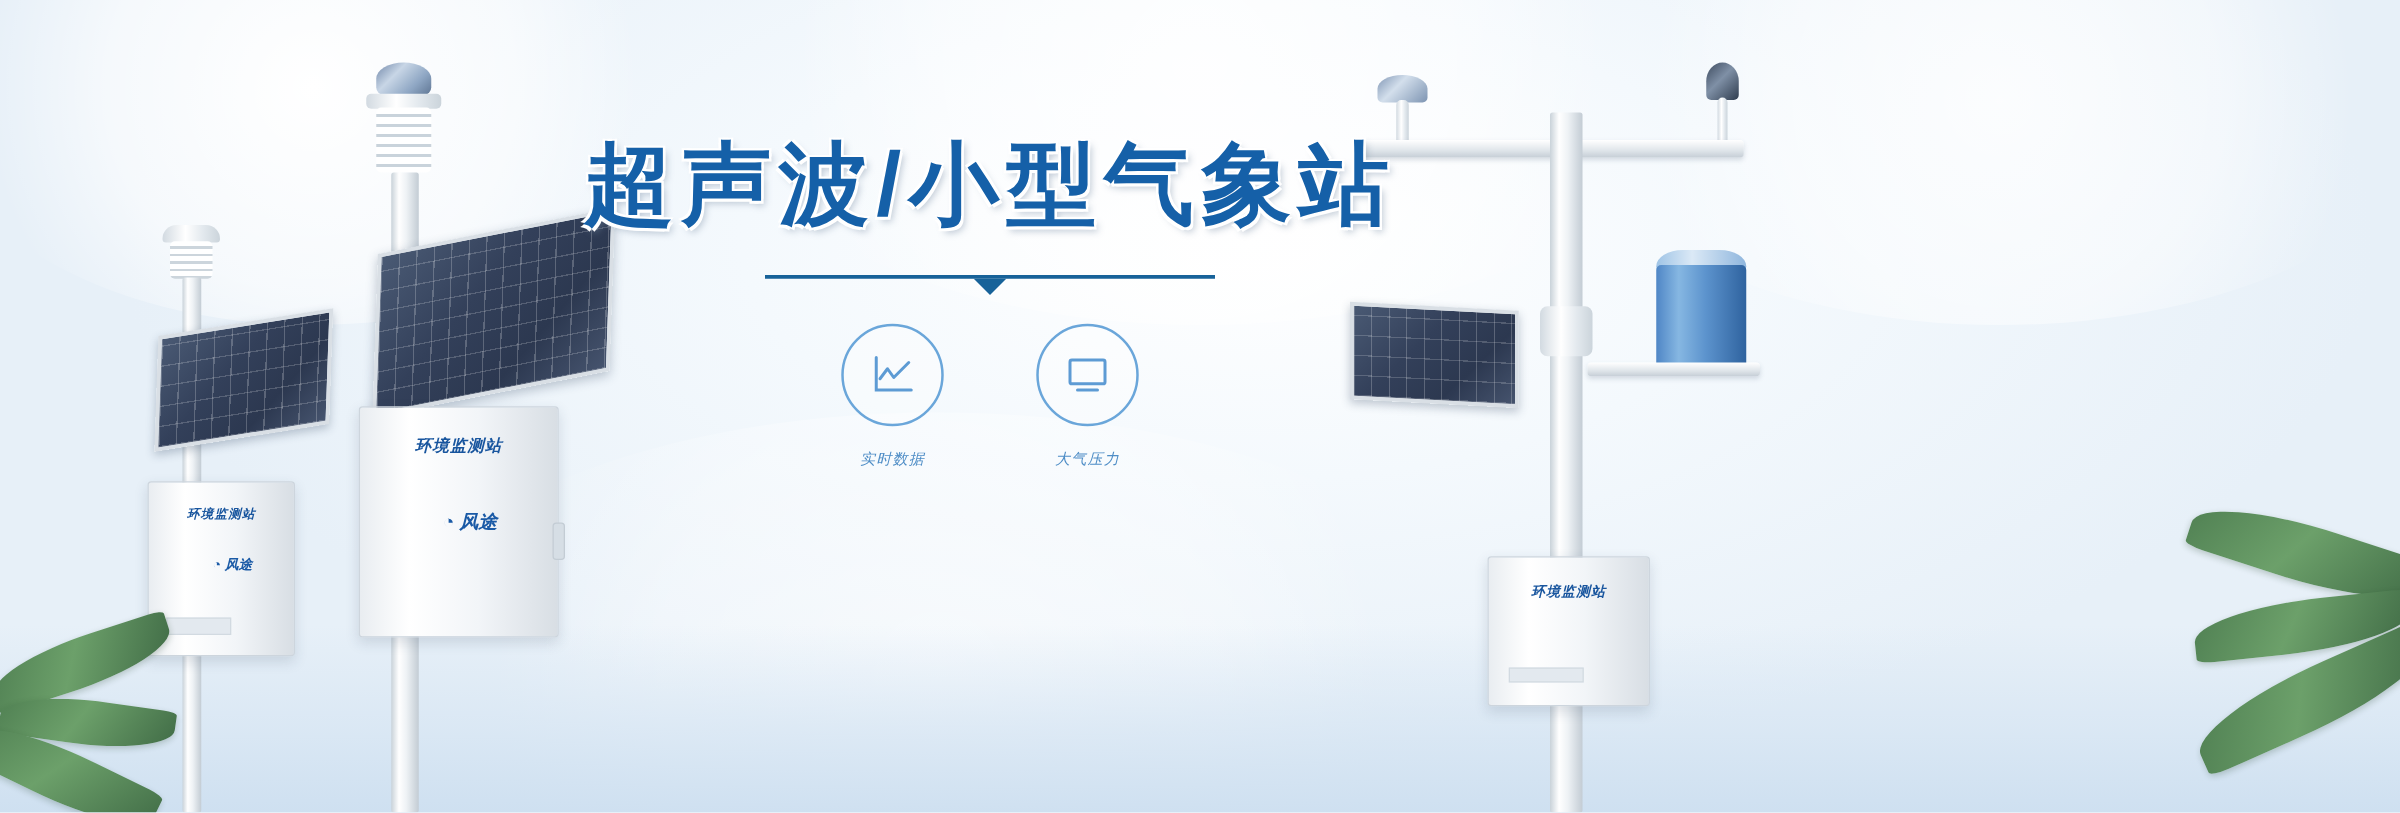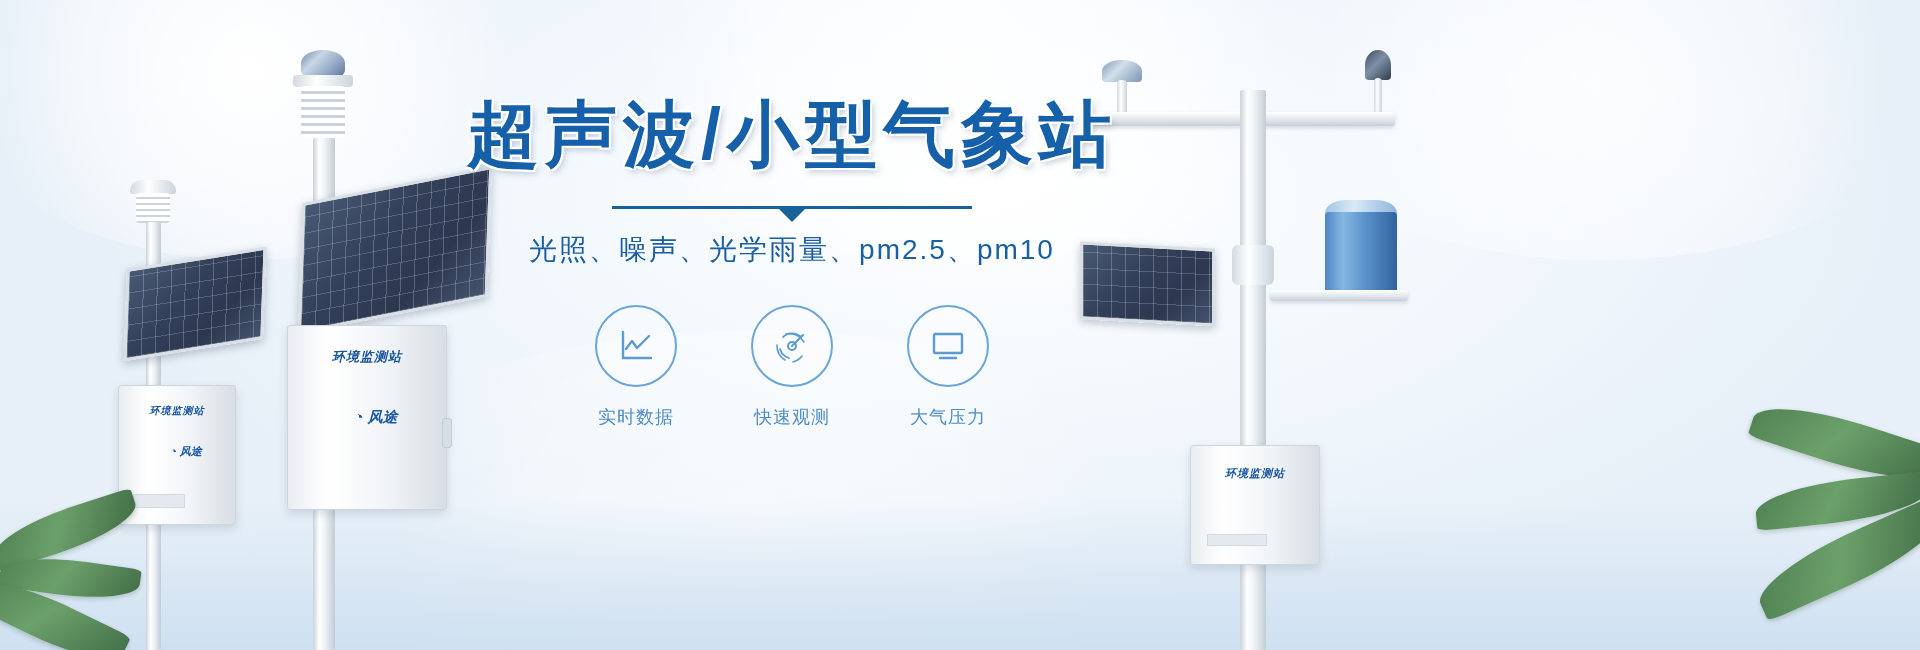--- a/index.html
+++ b/index.html
@@ -96,21 +96,21 @@
   .leaf { position:absolute; }
   .leaf-blade {
     position:absolute;
     background:linear-gradient(120deg,#4f7f52 0%, #6ca06a 45%, #3f6a45 100%);
     border-radius:60% 8% 60% 8%;
     box-shadow:0 2px 5px rgba(20,50,25,.22);
   }
 
   
   .content {
-    position:absolute; left:452px; top:98px; width:680px;
+    position:absolute; left:452px; top:112px; width:680px;
     text-align:center;
   }
   .headline {
     font-size:72px; font-weight:bold; letter-spacing:6px;
     color:#1560a8; line-height:1;
     text-shadow:
        2px 2px 0 #ffffff, -2px 2px 0 #ffffff, 2px -2px 0 #ffffff, -2px -2px 0 #ffffff,
        3px 4px 6px rgba(120,140,165,.45);
     white-space:nowrap;
   }
@@ -138,22 +138,23 @@
     margin-top:36px;
   }
   .feature { width:110px; text-align:center; }
   .feature-circle {
     width:82px; height:82px; margin:0 auto;
     border:2px solid #6aa6da; border-radius:50%;
     display:flex; align-items:center; justify-content:center;
     background:rgba(255,255,255,.30);
   }
   .feature-label {
-    margin-top:18px; font-size:18px; color:#4e8dc6; letter-spacing:1px;
+    margin-top:18px; font-size:12px; color:#4e8dc6; letter-spacing:1px;
     white-space:nowrap;
+    font-style:italic;
   }
 </style>
 </head>
 <body>
 
 <div class="banner">
 
   <div class="sky-cloud c1"></div>
   <div class="sky-cloud c2"></div>
   <div class="sky-cloud c3"></div>
@@ -228,48 +229,33 @@
     <div class="leaf-blade" style="right:10px; top:100px; width:175px; height:42px; transform:rotate(-6deg);"></div>
     <div class="leaf-blade" style="right:-10px; top:155px; width:200px; height:48px; transform:rotate(-24deg);"></div>
   </div>
 
   <div class="content">
 
     <div class="headline">超声波/小型气象站</div>
 
     <div class="divider"></div>
 
-    <div class="subline">光照、噪声、光学雨量、pm2.5、pm10</div>
 
     <div class="features">
 
       <div class="feature">
         <div class="feature-circle">
           <svg width="42" height="42" viewBox="0 0 42 42">
             <path d="M8 7 L8 33 L36 33" fill="none" stroke="#5d9bd4" stroke-width="2.4" stroke-linecap="round"></path>
             <path d="M11 24 L17 16 L22 23 L34 11" fill="none" stroke="#5d9bd4" stroke-width="2.4" stroke-linecap="round" stroke-linejoin="round"></path>
           </svg>
         </div>
         <div class="feature-label">实时数据</div>
       </div>
 
-      <div class="feature">
-        <div class="feature-circle">
-          <svg width="42" height="42" viewBox="0 0 42 42">
-            <circle cx="21" cy="21" r="4" fill="none" stroke="#5d9bd4" stroke-width="2"></circle>
-            <path d="M21 21 L32 10" fill="none" stroke="#5d9bd4" stroke-width="2.2" stroke-linecap="round"></path>
-            <path d="M12 12 A13 13 0 0 1 30 12" fill="none" stroke="#5d9bd4" stroke-width="1.8" stroke-linecap="round"></path>
-            <path d="M9 24 A13 13 0 0 0 18 33" fill="none" stroke="#5d9bd4" stroke-width="1.8" stroke-linecap="round"></path>
-            <path d="M15 9 A17 17 0 0 1 33 17" fill="none" stroke="#5d9bd4" stroke-width="1.6" stroke-linecap="round"></path>
-            <path d="M6 20 A17 17 0 0 0 14 35" fill="none" stroke="#5d9bd4" stroke-width="1.6" stroke-linecap="round"></path>
-            <path d="M22 37 A17 17 0 0 0 31 31" fill="none" stroke="#5d9bd4" stroke-width="1.6" stroke-linecap="round"></path>
-          </svg>
-        </div>
-        <div class="feature-label">快速观测</div>
-      </div>
 
       <div class="feature">
         <div class="feature-circle">
           <svg width="42" height="42" viewBox="0 0 42 42">
             <rect x="7" y="9" width="28" height="19" rx="1.5" fill="none" stroke="#5d9bd4" stroke-width="2.4"></rect>
             <path d="M13 33 L29 33" fill="none" stroke="#5d9bd4" stroke-width="2.4" stroke-linecap="round"></path>
           </svg>
         </div>
         <div class="feature-label">大气压力</div>
       </div>

